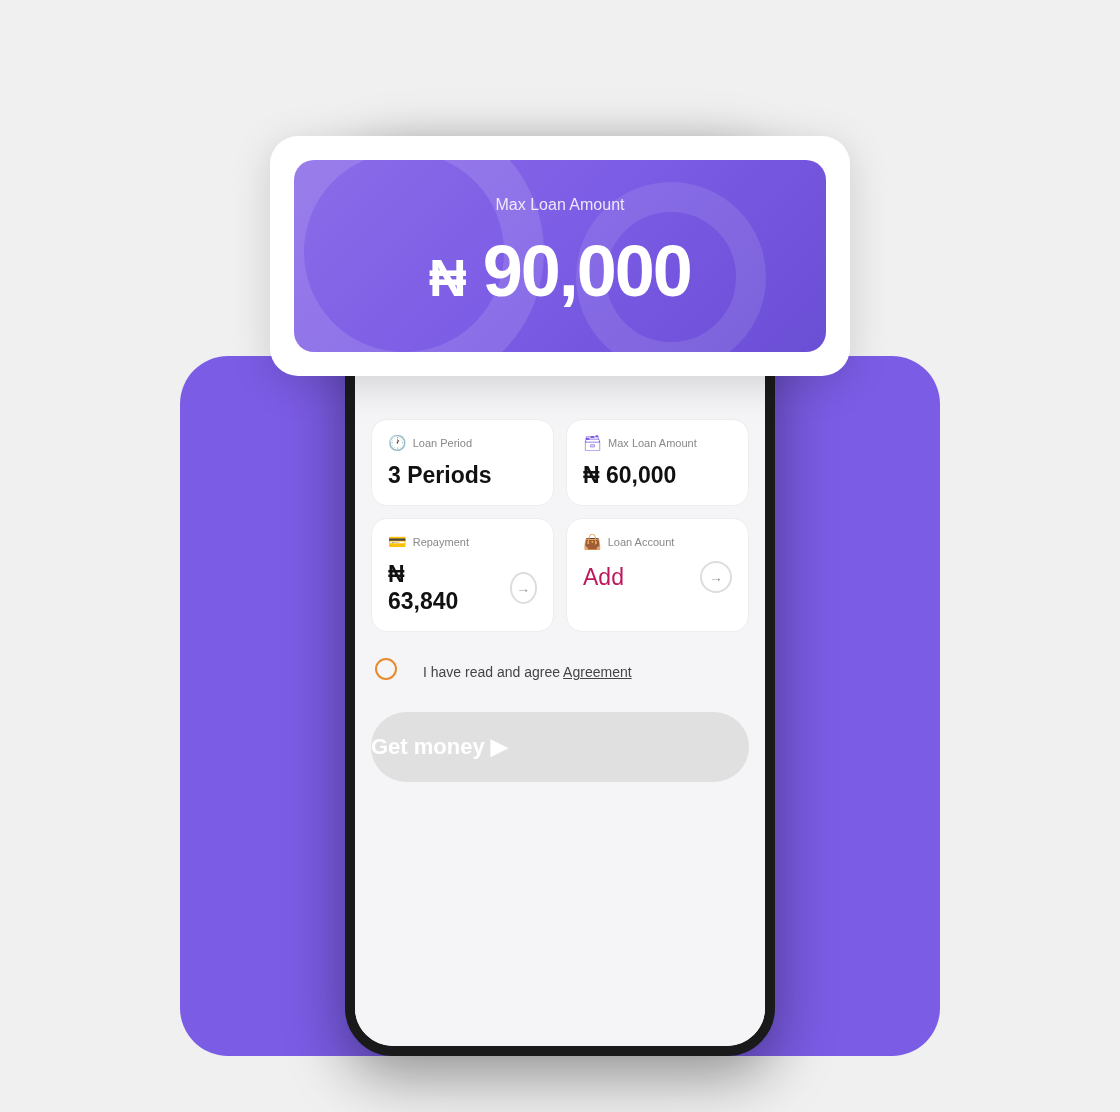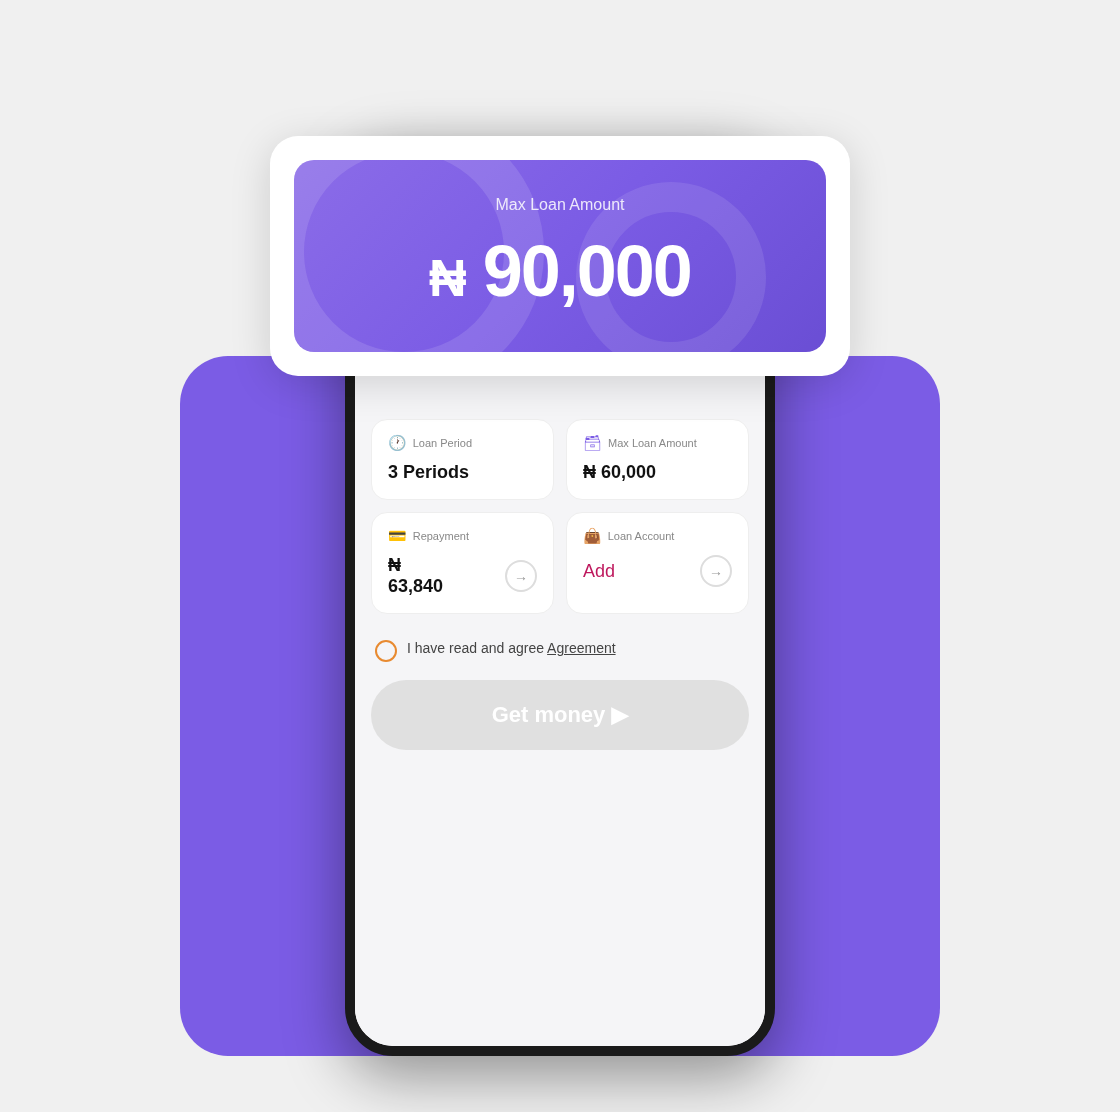--- a/index.html
+++ b/index.html
@@ -140,21 +140,21 @@
       color: #7B5CE5;
     }
 
     .info-card-label {
       font-size: 11px;
       color: #888;
       font-weight: 500;
     }
 
     .info-card-value {
-      font-size: 18px;
+      font-size: 23px;
       font-weight: 700;
       color: #111;
     }
 
     .info-card-value.muted {
       color: #be185d;
       font-weight: 400;
     }
 
     .info-card-row {
@@ -173,22 +173,22 @@
       align-items: center;
       justify-content: center;
       color: #999;
       font-size: 14px;
       cursor: pointer;
     }
 
     
     .agreement-row {
       display: flex;
-      align-items: flex-start;
-      gap: 10px;
+      align-items: flex-end;
+      gap: 26px;
       padding: 14px 20px;
     }
 
     .agree-circle {
       width: 22px;
       height: 22px;
       border-radius: 50%;
       border: 2px solid #E88A30;
       flex-shrink: 0;
     }
@@ -198,25 +198,25 @@
       color: #444;
     }
 
     .agree-link {
       text-decoration: underline;
       color: #444;
     }
 
     
     .get-money-btn {
-      margin: 4px 16px;
+      margin: 18px 16px;
       background: #e0e0e0;
       border-radius: 40px;
       padding: 22px 0;
-      text-align: center;
+      text-align: left;
       cursor: pointer;
     }
 
     .get-money-text {
       font-size: 22px;
       font-weight: 700;
       color: #fff;
     }
 
     

